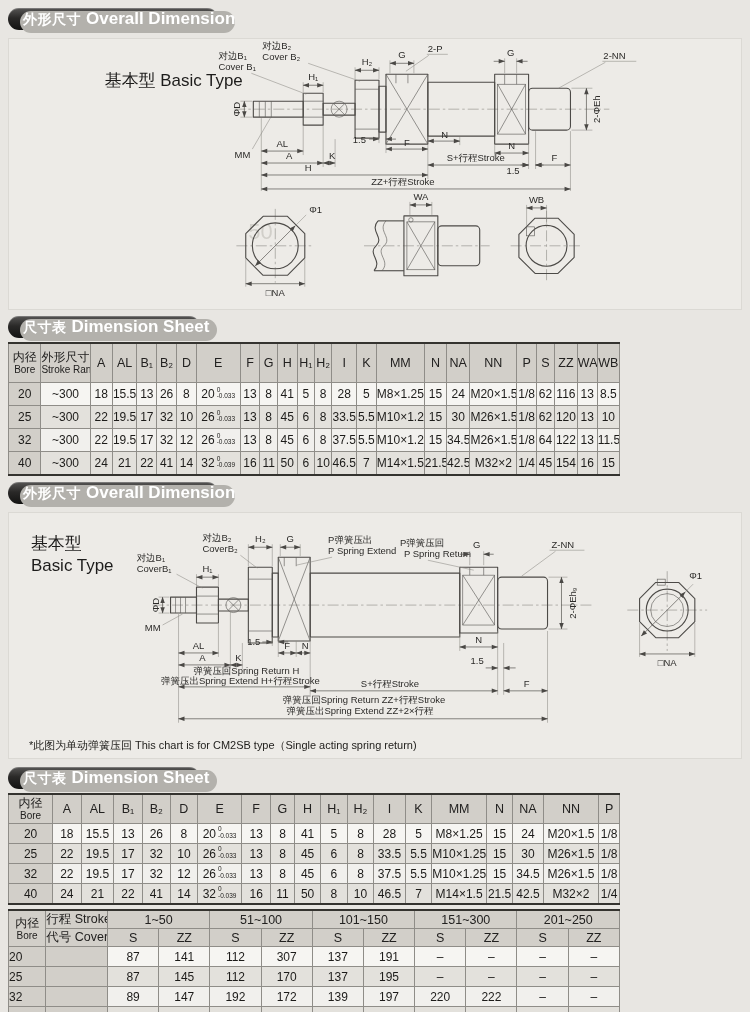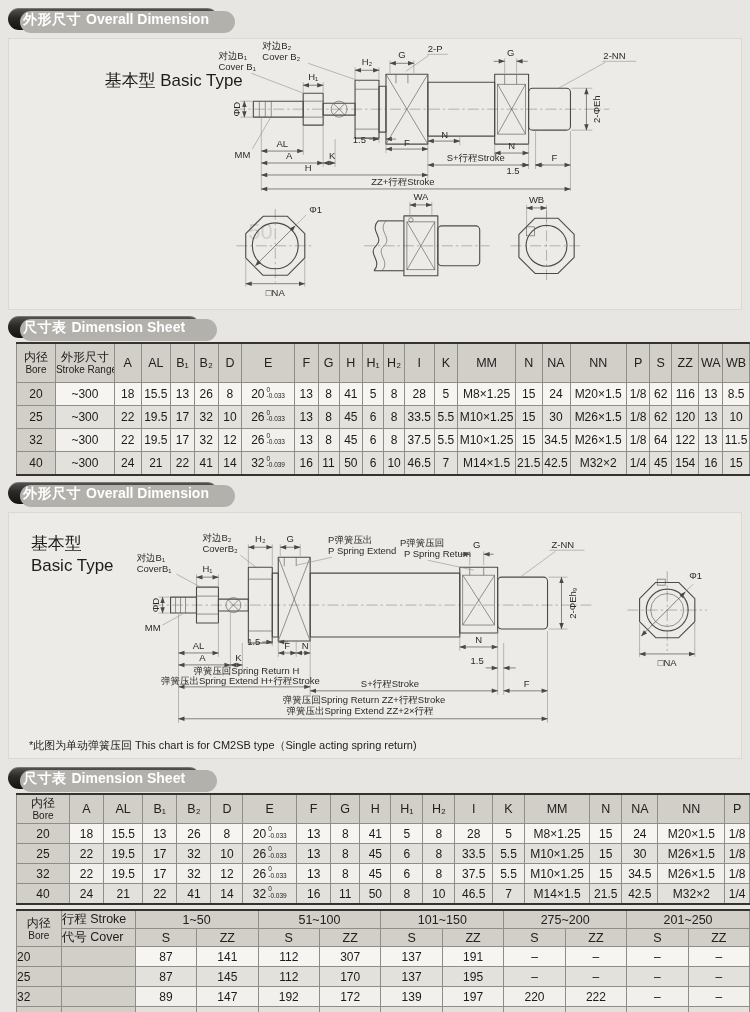--- a/index.html
+++ b/index.html
@@ -6,38 +6,38 @@
   body{width:750px;height:1012px;overflow:hidden;background:#e8e6e2;
        font-family:"Liberation Sans",sans-serif;color:#1f1e1c;position:relative}
   
   .bar{position:relative;z-index:0;margin:8px 0 0 8px;height:22px;line-height:22px;
        width:210px;border-radius:11px;padding-left:15px;box-sizing:border-box;
        background:linear-gradient(180deg,#575655 0%,#2a2928 45%,#131312 100%);
        color:#fff;white-space:nowrap;box-shadow:inset 0 1px 0 rgba(255,255,255,.22)}
   .bar::before{content:"";position:absolute;z-index:-1;left:12px;right:-17px;top:3px;bottom:-3px;
        background:#b3b1ac;border-radius:11px}
   .bar .zh{font-size:14px;font-weight:bold;letter-spacing:.5px}
-  .bar .en{font-size:14px;font-weight:bold;margin-left:5px}
+  .bar .en{font-size:17px;font-weight:bold;margin-left:5px}
   .bar.narrow{width:192px}
   .mt6{margin-top:6px}
   
   .panel{position:relative;margin:8px 8px 0;border:1px solid #dbd9d4;background:#edebe7}
   .p1{height:270px}.p2{height:245px}
   .panel svg{display:block;width:100%;height:100%}
   svg text{font-family:"Liberation Sans",sans-serif;font-size:9.5px;fill:#2b2a28}
   svg .big{font-size:17px;fill:#1d1c1b}
   svg .fn{font-size:11px;fill:#23221f}
   svg .ghost{font-size:22px;fill:#8a887f;opacity:.28}
   .ol{fill:none;stroke:#4c4a47;stroke-width:1.1;stroke-linejoin:round}
   .il{fill:none;stroke:#5f5d5a;stroke-width:.65}
   .dl{fill:none;stroke:#55534f;stroke-width:.7}
   .wl{fill:none;stroke:#8b8985;stroke-width:.55}
   .cl{fill:none;stroke:#8b8985;stroke-width:.6;stroke-dasharray:11 3 2.5 3}
   
-  table.dim{border-collapse:collapse;table-layout:fixed;width:734px;margin:4px 16px 0;
+  table.dim{border-collapse:collapse;table-layout:fixed;width:612px;margin:4px 8px 0;
        text-align:center;border:1px solid #55534f;border-top:2px solid #34332f;
        border-bottom:2px solid #34332f}
   table.dim th,table.dim td{border:1px solid #8f8d88;padding:0;overflow:hidden;white-space:nowrap}
   table.dim th{background:#d2cfc9;font-weight:normal;font-size:12.5px;color:#222120}
   table.dim td{font-size:12px;color:#1c1b19}
   .t1 th{height:38px}.t1 td{height:22px}
   .t2 th{height:28px}.t2 td{height:19px}
   .t3 th{height:17px;font-size:12px}.t3 td{height:19px}
   .t3{margin-top:8px;border-top-width:2.5px;border-bottom-width:2.5px}
   .h-zh{font-size:12px;line-height:13px}.h-en{font-size:10px;line-height:11px}
@@ -732,21 +732,21 @@
 <thead>
 <tr>
   <th rowspan="2">
           <div class="h-zh">内径</div>
           <div class="h-en">Bore</div>
         </th>
   <th class="lft"><span>行程</span> <span>Stroke</span></th>
   <th colspan="2">1~50</th>
   <th colspan="2">51~100</th>
   <th colspan="2">101~150</th>
-  <th colspan="2">275~200</th>
+  <th colspan="2">151~300</th>
   <th colspan="2">201~250</th>
 </tr>
 <tr>
   <th class="lft"><span>代号</span> <span>Cover</span></th>
   <th>S</th>
         <th>ZZ</th>
   <th>S</th>
         <th>ZZ</th>
   <th>S</th>
         <th>ZZ</th>

